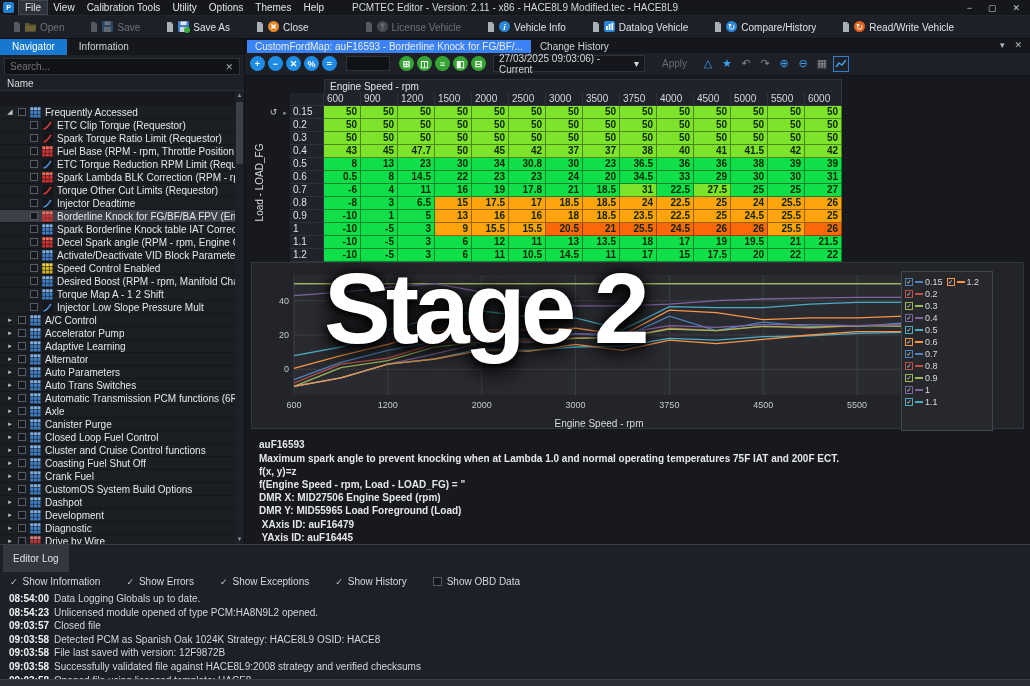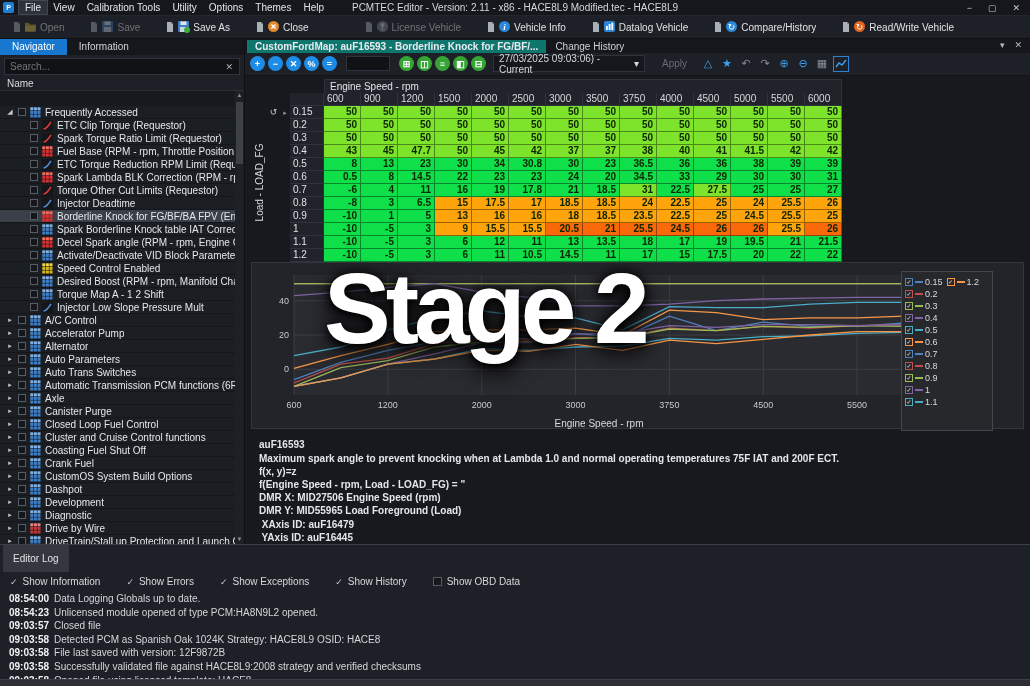--- a/index.html
+++ b/index.html
@@ -48,21 +48,21 @@
   .tree-label { color:#e4e6ea; overflow:hidden; text-overflow:clip; }
   .tree-scroll { position:absolute; right:0; top:0; bottom:0; width:9px; background:#1d2026; }
   .tree-scroll .arr { display:block; text-align:center; font-size:6px; color:#8a8f96; height:9px; line-height:9px; }
   .tree-thumb { position:absolute; left:1px; right:1px; top:11px; height:62px; background:#3c4149; }
   .tree-scroll .arr.down { position:absolute; bottom:0; left:0; right:0; }
 
   
   .main { flex:1; display:flex; flex-direction:column; background:#17191e; overflow:hidden; }
   .doc-tabs { position:relative; height:15px; background:#15171c; display:flex; align-items:flex-end; padding-left:2px; gap:1px; }
   .doc-tab { padding:1px 8px; color:#cdd0d5; white-space:nowrap; }
-  .doc-tab.active { background:#0f766e; color:#e9ebef;font-weight:bold; }
+  .doc-tab.active { background:#3b82f6; color:#e9ebef; }
   .doc-ctrls { position:absolute; right:8px; top:1px; display:flex; gap:10px; color:#b7bac0; font-size:9px; }
 
   .map-toolbar { height:24px; background:#1d2026; border-bottom:1px solid #121418; display:flex; align-items:center; padding-left:5px; gap:3px; }
   .cb,.cg { width:15px; height:15px; border-radius:50%; color:#fff; font-size:9px; font-weight:bold;
     display:flex; align-items:center; justify-content:center; }
   .cb { background:#1e8be4; }
   .cg { background:#35a435; }
   .mt-input { width:44px; height:15px; background:#101216; border:1px solid #2e323a; margin:0 6px; color:#c7cad0; font-family:"Liberation Sans",sans-serif; font-size:10px; padding:0 3px; }
   .mt-dd { width:152px; height:17px; background:#15171c; border:1px solid #2e323a; color:#d5d8dc;
     display:flex; align-items:center; justify-content:space-between; padding:0 5px; margin-left:4px; }
@@ -532,20 +532,38 @@
                   <rect x="3.9" y="0.3" width="3" height="3" fill="#7fb3e8"></rect>
                   <rect x="7.5" y="0.3" width="3" height="3" fill="#7fb3e8"></rect>
                   <rect x="0.3" y="3.9" width="3" height="3" fill="#3f7fc8"></rect>
                   <rect x="3.9" y="3.9" width="3" height="3" fill="#3f7fc8"></rect>
                   <rect x="7.5" y="3.9" width="3" height="3" fill="#3f7fc8"></rect>
                   <rect x="0.3" y="7.5" width="3" height="3" fill="#3f7fc8"></rect>
                   <rect x="3.9" y="7.5" width="3" height="3" fill="#3f7fc8"></rect>
                   <rect x="7.5" y="7.5" width="3" height="3" fill="#3f7fc8"></rect>
                 </svg>
               </span>
+              <span class="tree-label">Adaptive Learning</span>
+            </div>
+            <div class="tree-row cat">
+              <span class="expander">▸</span>
+              <span class="tree-cbx"></span>
+              <span class="tree-ico">
+                <svg width="11" height="11">
+                  <rect x="0.3" y="0.3" width="3" height="3" fill="#7fb3e8"></rect>
+                  <rect x="3.9" y="0.3" width="3" height="3" fill="#7fb3e8"></rect>
+                  <rect x="7.5" y="0.3" width="3" height="3" fill="#7fb3e8"></rect>
+                  <rect x="0.3" y="3.9" width="3" height="3" fill="#3f7fc8"></rect>
+                  <rect x="3.9" y="3.9" width="3" height="3" fill="#3f7fc8"></rect>
+                  <rect x="7.5" y="3.9" width="3" height="3" fill="#3f7fc8"></rect>
+                  <rect x="0.3" y="7.5" width="3" height="3" fill="#3f7fc8"></rect>
+                  <rect x="3.9" y="7.5" width="3" height="3" fill="#3f7fc8"></rect>
+                  <rect x="7.5" y="7.5" width="3" height="3" fill="#3f7fc8"></rect>
+                </svg>
+              </span>
               <span class="tree-label">Alternator</span>
             </div>
             <div class="tree-row cat">
               <span class="expander">▸</span>
               <span class="tree-cbx"></span>
               <span class="tree-ico">
                 <svg width="11" height="11">
                   <rect x="0.3" y="0.3" width="3" height="3" fill="#7fb3e8"></rect>
                   <rect x="3.9" y="0.3" width="3" height="3" fill="#7fb3e8"></rect>
                   <rect x="7.5" y="0.3" width="3" height="3" fill="#7fb3e8"></rect>

